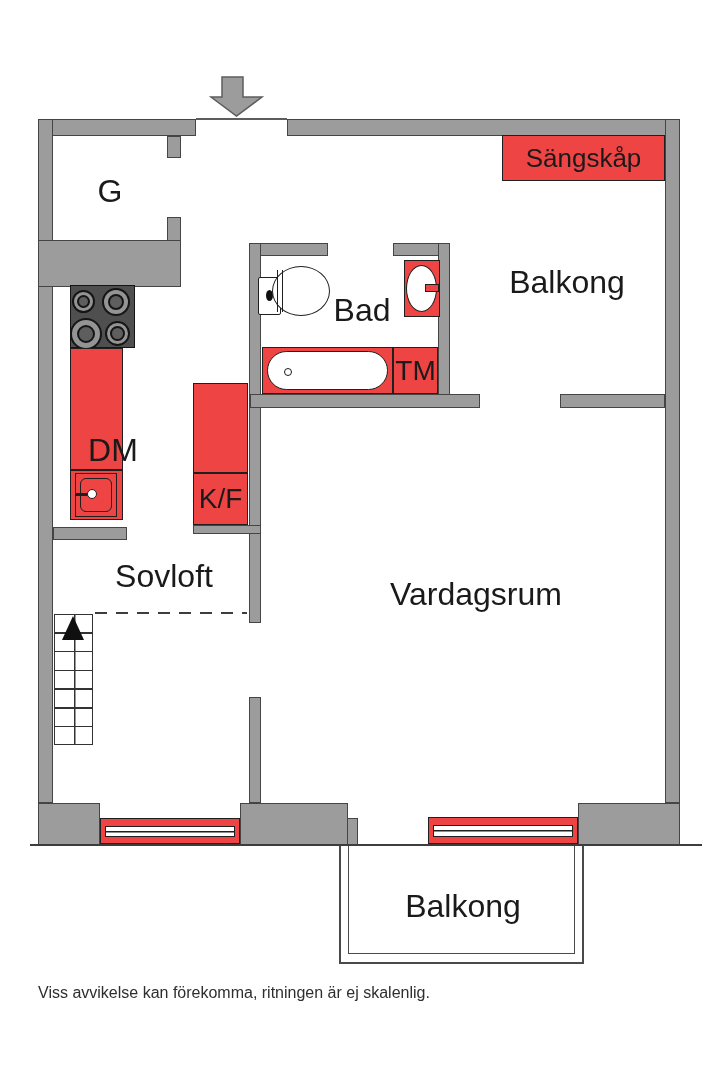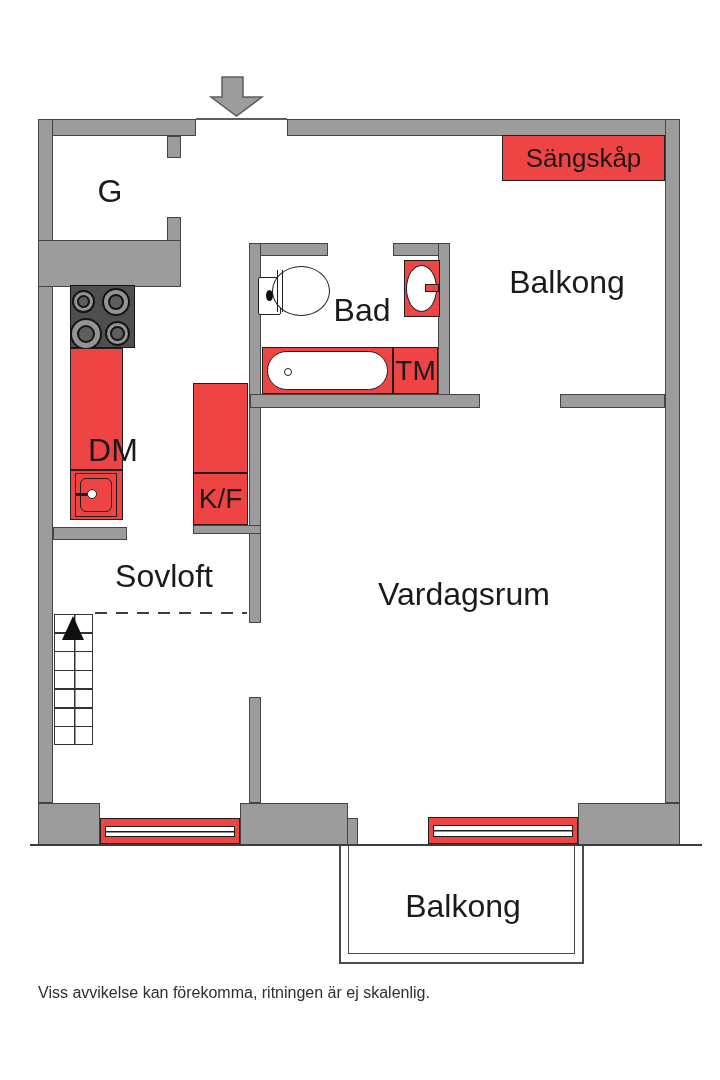--- a/index.html
+++ b/index.html
@@ -121,18 +121,18 @@
   <div class="abs" style="left:30px;top:844px;width:672px;height:2px;background:#3d3d3d;"></div>
 
   <div class="abs" style="left:339px;top:846px;width:245px;height:118px;border:2px solid #4a4a4a;border-top:none;"></div>
   <div class="abs" style="left:348px;top:846px;width:227px;height:108px;border:1.5px solid #4a4a4a;border-top:none;"></div>
 
   <span class="abs lbl" style="left:110px;top:191px;">G</span>
   <span class="abs lbl" style="left:567px;top:282px;">Balkong</span>
   <span class="abs lbl" style="left:362px;top:310px;">Bad</span>
   <span class="abs lbl" style="left:97px;top:450px;padding-left:32px;">DM</span>
   <span class="abs lbl" style="left:164px;top:576px;">Sovloft</span>
-  <span class="abs lbl" style="left:464px;top:594px;">Vardagsrum</span>
+  <span class="abs lbl" style="left:476px;top:594px;">Vardagsrum</span>
   <span class="abs lbl" style="left:463px;top:906px;">Balkong</span>
 
   <span class="abs disclaimer" style="left:38px;top:984px;">Viss avvikelse kan förekomma, ritningen är ej skalenlig.</span>
 
 </div>
 
 </body></html>

